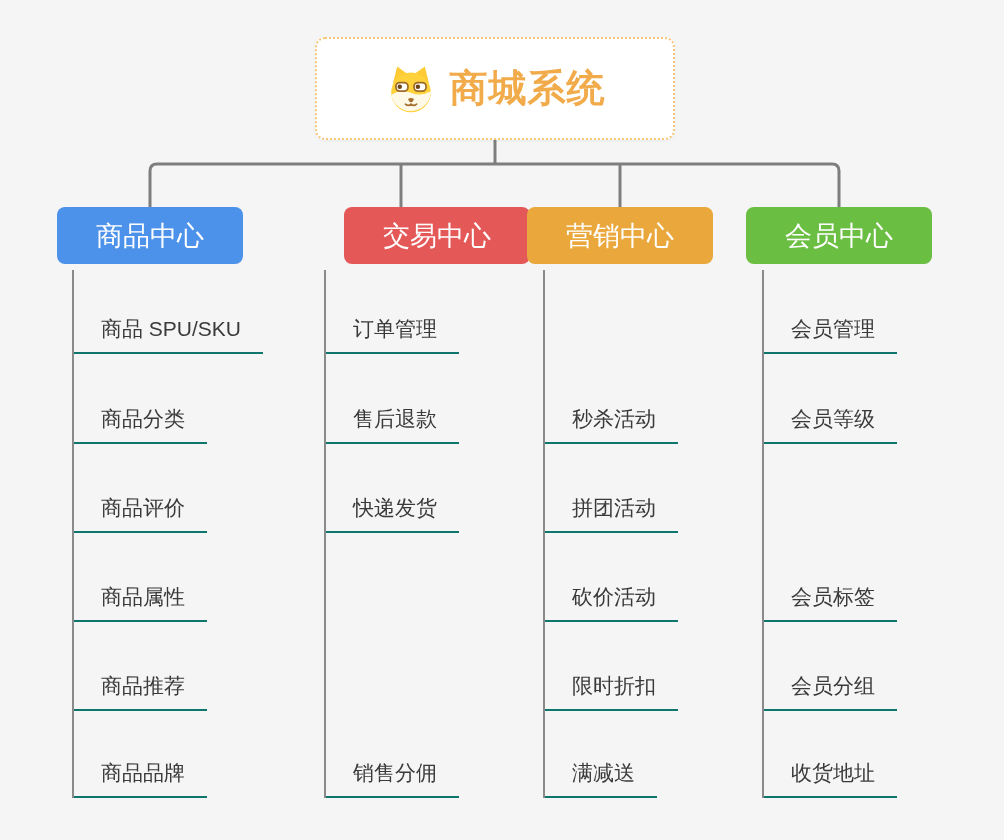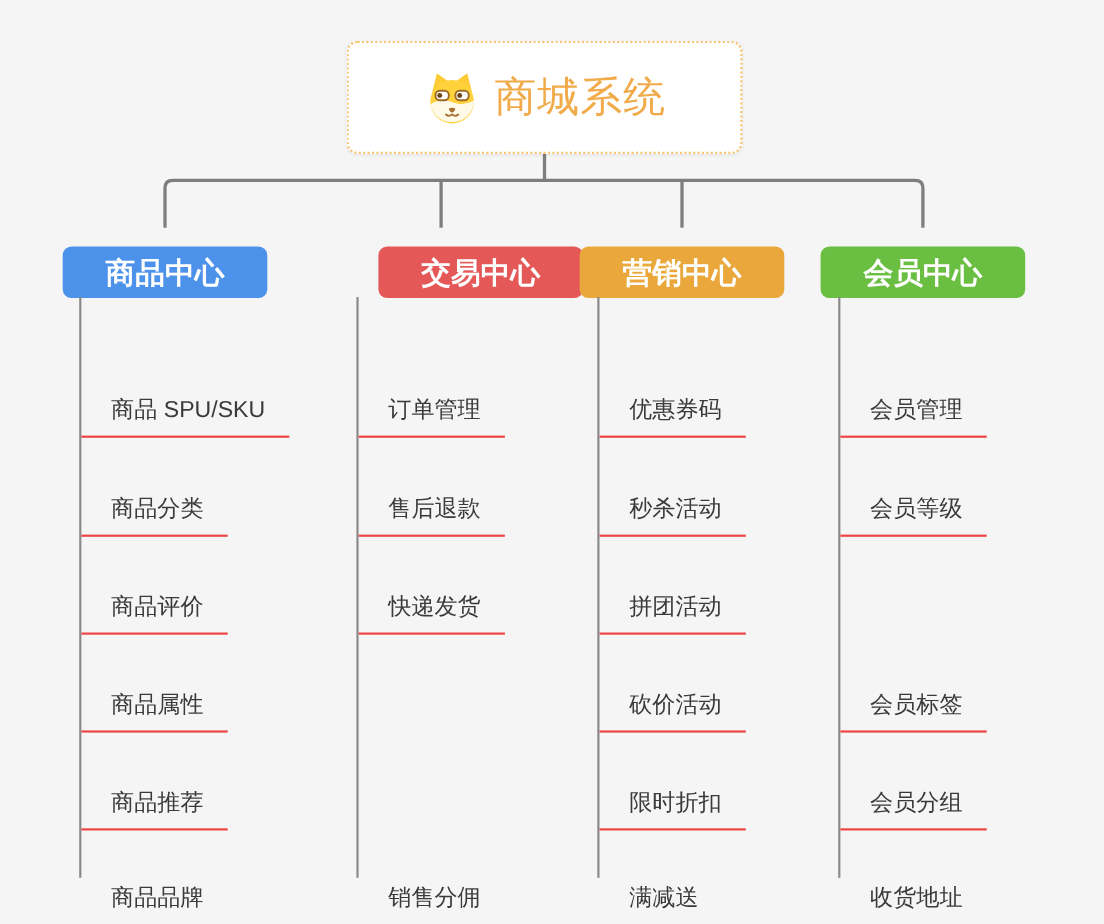--- a/index.html
+++ b/index.html
@@ -21,47 +21,45 @@
     border:2px dotted #F6C675;
     border-radius:10px;
     box-sizing:border-box;
     display:flex;align-items:center;justify-content:center;gap:13px;
     box-shadow:0 1px 3px rgba(0,0,0,0.05);
     cursor:pointer;
   }
   .root-title{
     font-size:38px;
     letter-spacing:1px;
-    font-weight:400;
+    font-weight:700;
   }
   .dog{display:flex;align-items:center;}
 
   
   .branch{
-    position:absolute;top:224px;width:186px;height:47px;
+    position:absolute;top:207px;width:186px;height:57px;
     border-radius:8px;
     display:flex;align-items:center;justify-content:center;
     color:#FFFFFF;font-size:27px;
     cursor:pointer;
-    font-weight:bold;
   }
 
   
   .col{
     position:absolute;top:270px;height:528px;width:250px;
     border-left:2px solid #8A8A8A;
     box-sizing:content-box;
   }
   .leaf{
     position:absolute;left:0;
-    border-bottom:2px solid #ef4444;
+    border-bottom:2px solid #0f766e;
     padding:0 22px 8px 27px;
     white-space:nowrap;
     cursor:pointer;
-    margin-top:44px;
   }
   .leaf-label{
     font-size:21px;line-height:30px;color:#3A3A3A;display:inline-block;
   }
   .r1{top:44px}.r2{top:134px}.r3{top:223px}.r4{top:312px}.r5{top:401px}.r6{top:488px}
 </style>
 </head>
 <body>
 
 <div class="canvas">
@@ -109,21 +107,20 @@
   </div>
 
   <div class="col" style="left:324px">
     <div class="leaf r1"><span class="leaf-label">订单管理</span></div>
     <div class="leaf r2"><span class="leaf-label">售后退款</span></div>
     <div class="leaf r3"><span class="leaf-label">快递发货</span></div>
     <div class="leaf r6"><span class="leaf-label">销售分佣</span></div>
   </div>
 
   <div class="col" style="left:543px">
-    <div class="leaf r1"><span class="leaf-label">优惠券码</span></div>
     <div class="leaf r2"><span class="leaf-label">秒杀活动</span></div>
     <div class="leaf r3"><span class="leaf-label">拼团活动</span></div>
     <div class="leaf r4"><span class="leaf-label">砍价活动</span></div>
     <div class="leaf r6"><span class="leaf-label">满减送</span></div>
     <div class="leaf r5"><span class="leaf-label">限时折扣</span></div>
   </div>
 
   <div class="col" style="left:762px">
     <div class="leaf r1"><span class="leaf-label">会员管理</span></div>
     <div class="leaf r2"><span class="leaf-label">会员等级</span></div>

